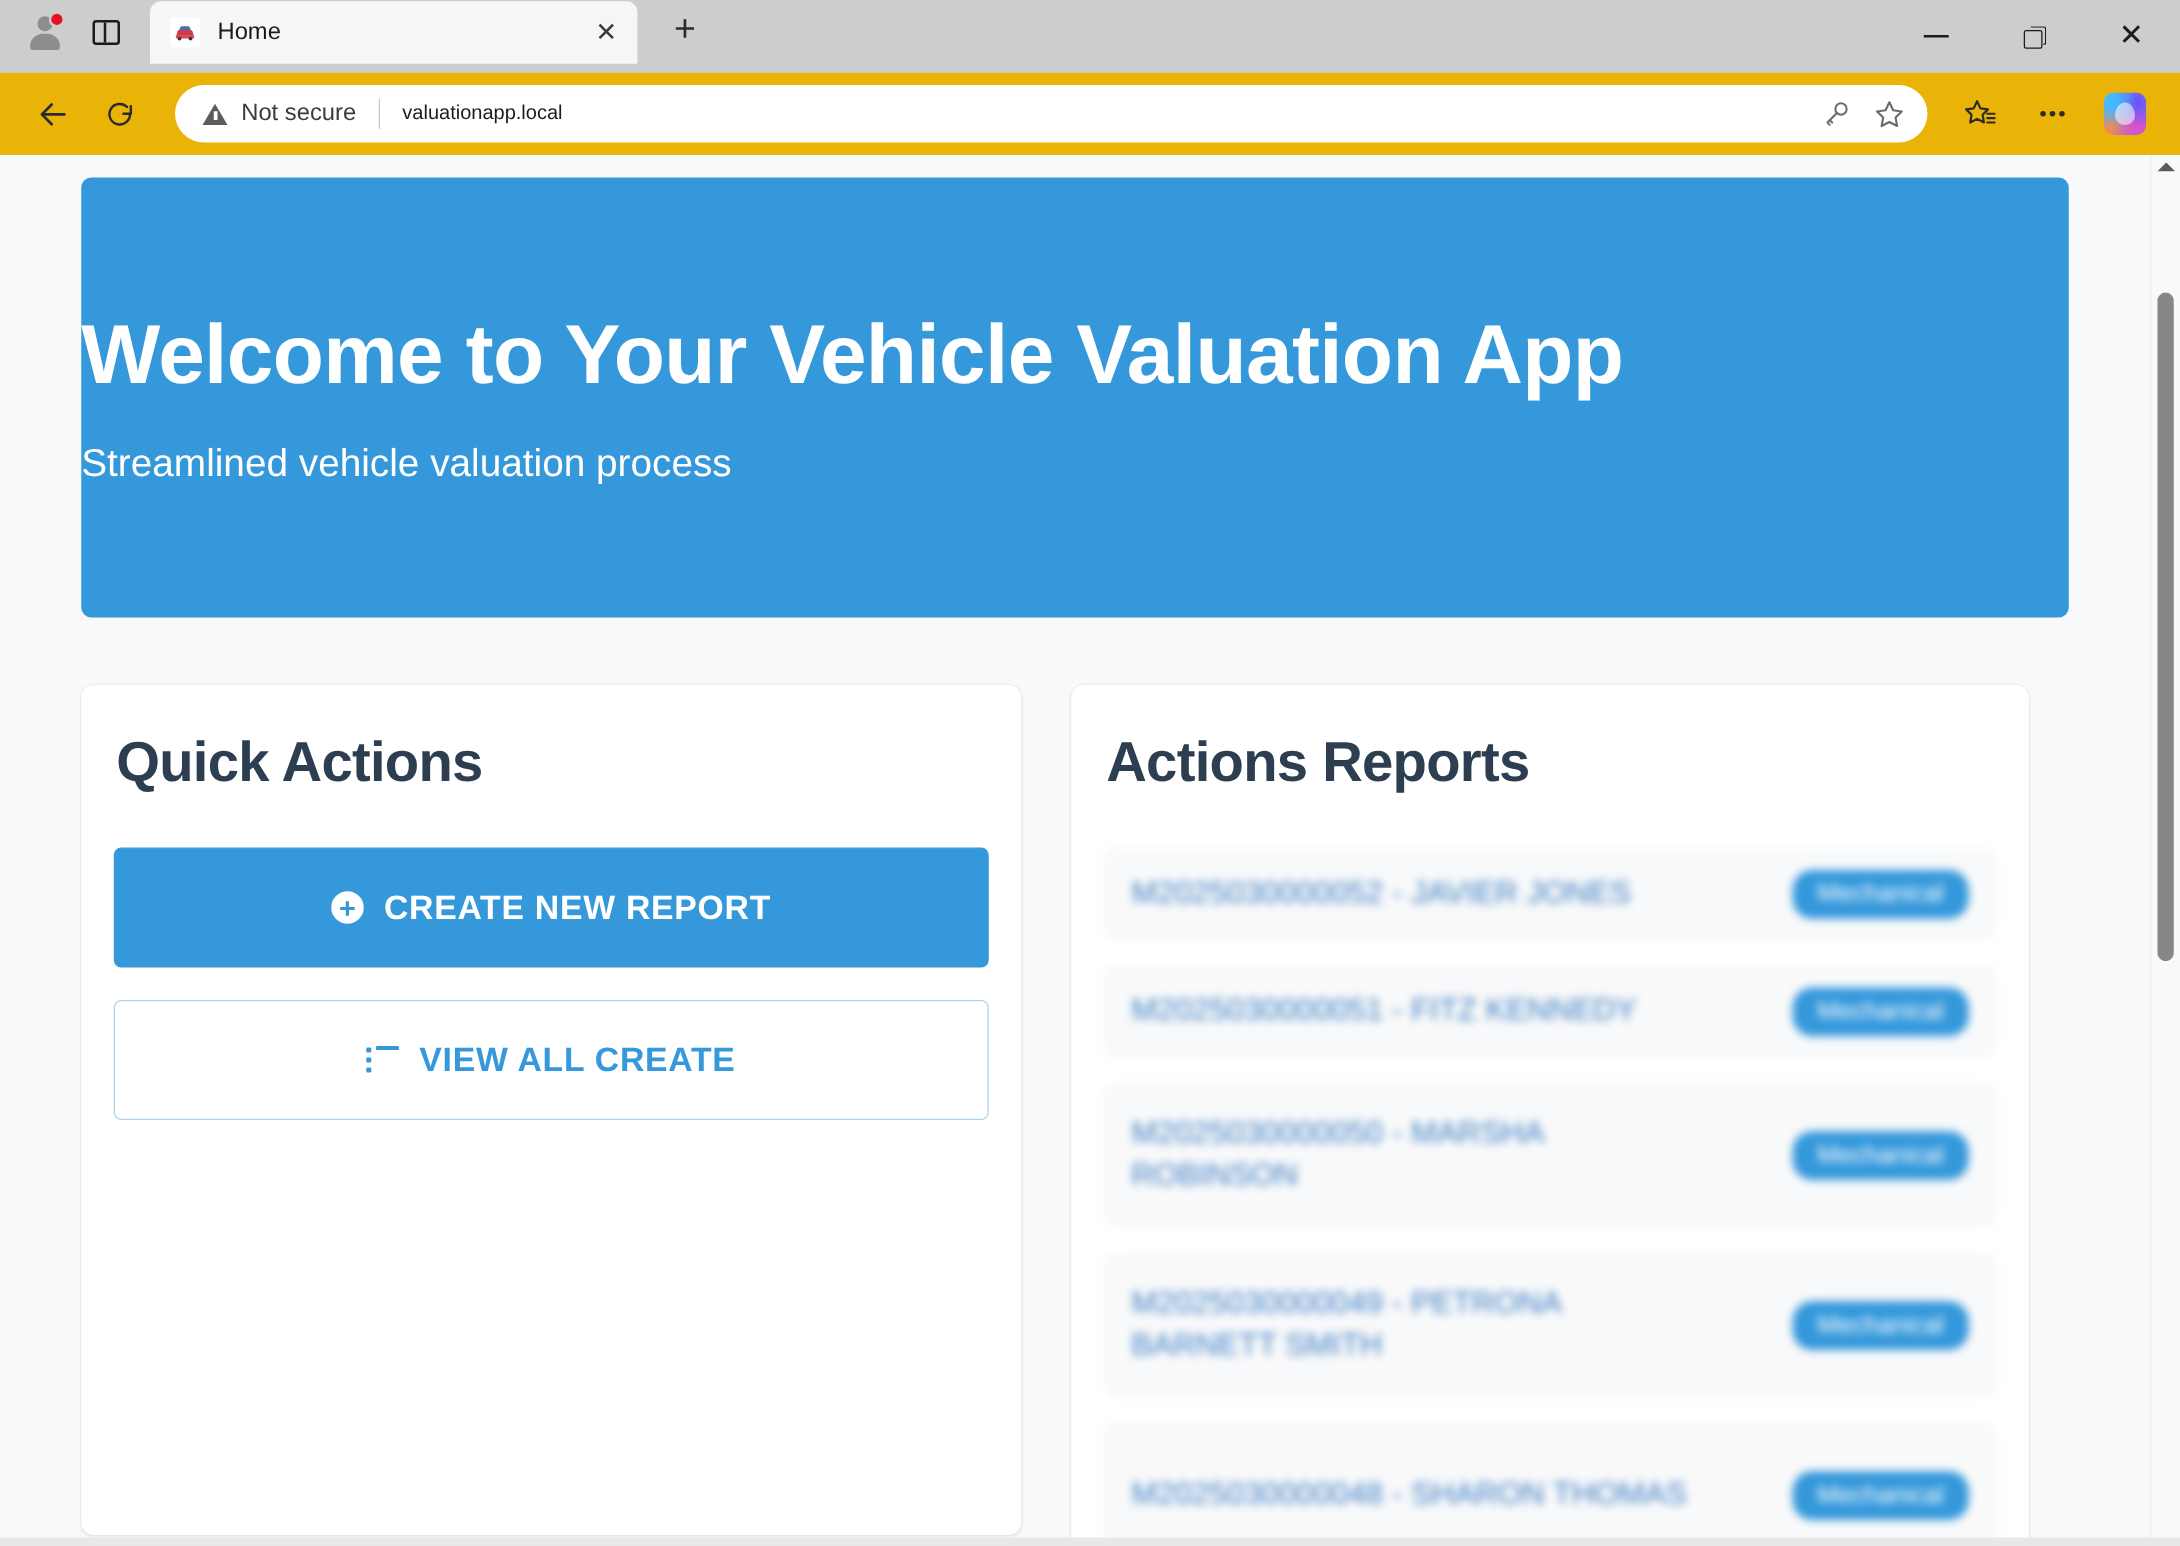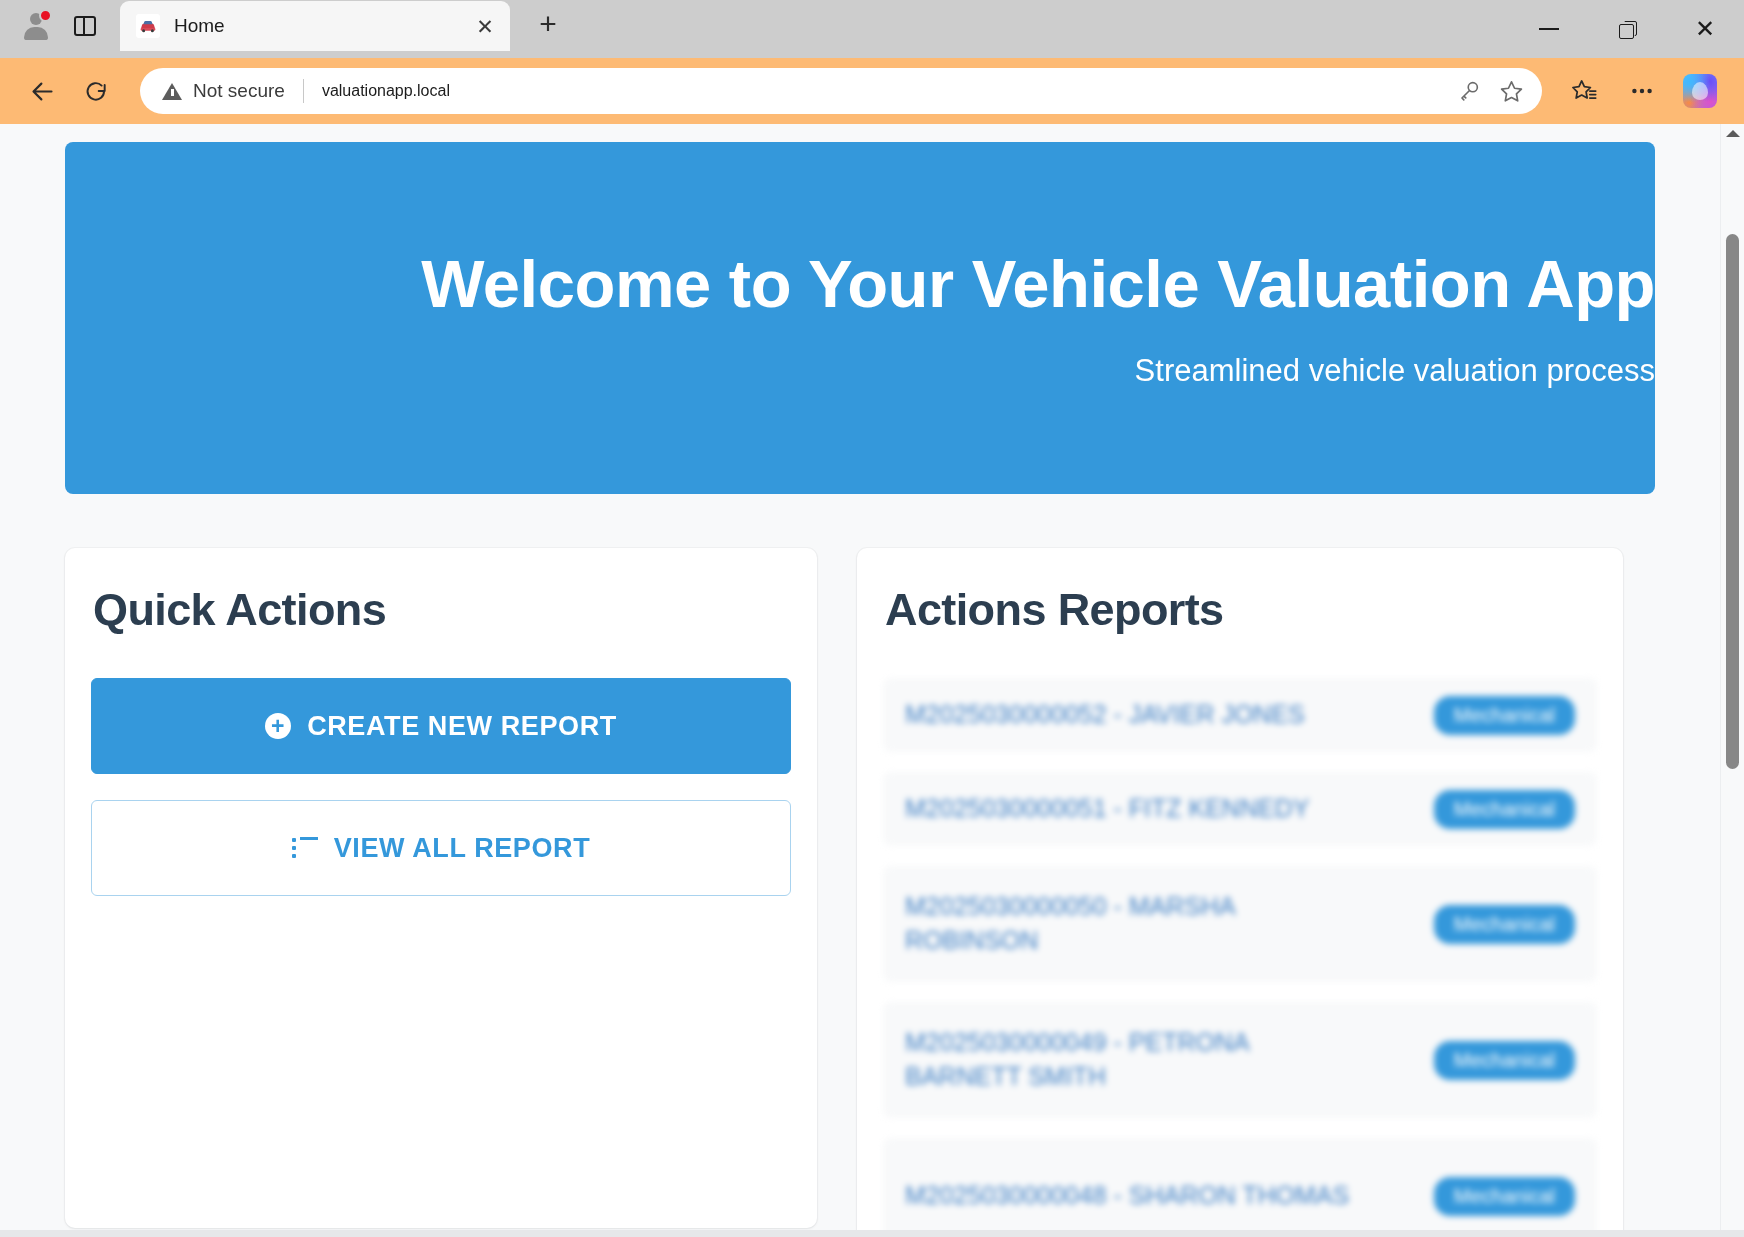--- a/index.html
+++ b/index.html
@@ -123,21 +123,21 @@
   }
   .win-max-g::after {
     content:""; position:absolute; left:3px; top:0; width:13px; height:13px;
     border:1.6px solid #1b1b1b; border-radius:2px; clip-path: polygon(0 0,100% 0,100% 100%,85% 100%,85% 18%,18% 18%, 18% 0);
   }
   .win-close-g { font-size: 24px; font-weight: 300; line-height: 1; }
 
   
   .toolbar {
     height: 66px;
-    background: #fdba74;
+    background: #eab308;
     display: flex; align-items: center;
     padding: 0 18px;
     gap: 6px;
     flex: 0 0 auto;
   }
   .nav-btn {
     width: 48px; height: 48px;
     display: flex; align-items: center; justify-content: center;
     border-radius: 6px;
     color: #2b2b2b;
@@ -215,21 +215,21 @@
     flex: 1 1 auto;
     padding: 18px 22px 0 22px;
     overflow: hidden;
   }
 
   .hero {
     background: #3498db;
     border-radius: 8px;
     height: 352px;
     display: flex; flex-direction: column;
-    align-items: flex-end; justify-content: center;
+    align-items: flex-start; justify-content: center;
     margin: 0 auto;
     width: 1590px;
   }
   .hero h1 {
     color: #ffffff;
     font-size: 67px;
     font-weight: bold;
     letter-spacing: -0.5px;
     text-align: center;
     line-height: 1.1;
@@ -490,21 +490,21 @@
 
           <div class="btn btn-outline">
             <span class="ic-list">
               <i></i>
                 <i></i>
                 <i></i>
               <span></span>
                 <span></span>
                 <span></span>
             </span>
-            <span>VIEW ALL REPORT</span>
+            <span>VIEW ALL CREATE</span>
           </div>
         </div>
 
         <div class="card right">
           <h2>Actions Reports</h2>
 
           <div class="report-list">
 
             <div class="report-row">
               <div class="report-title">M2025030000052 - JAVIER JONES</div>

